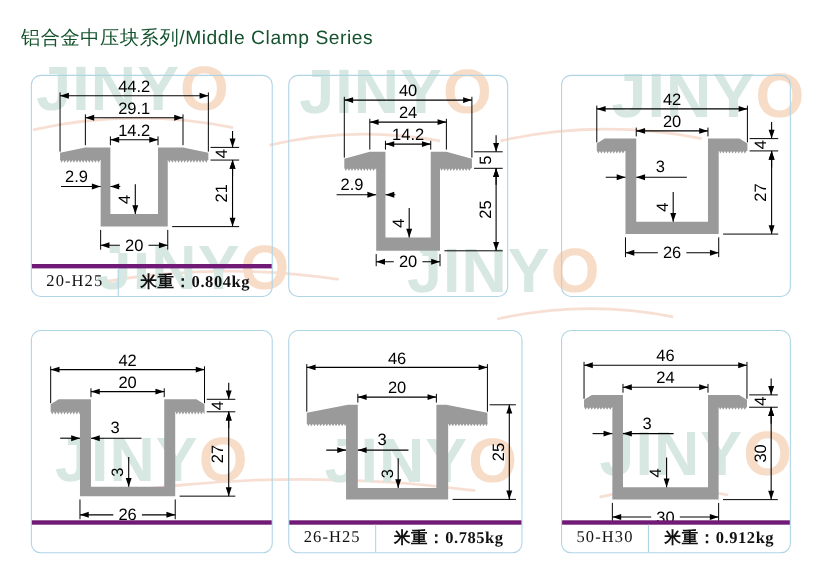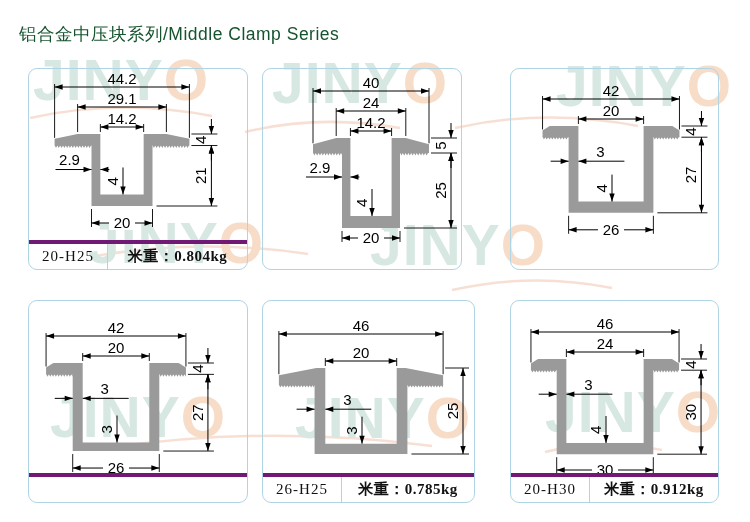--- a/index.html
+++ b/index.html
@@ -336,16 +336,16 @@
       <line x1="146.3" y1="153.2" x2="196.06" y2="153.2" stroke="#000" stroke-width="0.9"></line>
       <line x1="45.699999999999996" y1="156.2" x2="45.699999999999996" y2="173" stroke="#000" stroke-width="0.9"></line>
       <line x1="142.3" y1="156.2" x2="142.3" y2="173" stroke="#000" stroke-width="0.9"></line>
       <line x1="45.699999999999996" y1="169" x2="142.3" y2="169" stroke="#000" stroke-width="1"></line>
       <polygon points="45.699999999999996,169 53.699999999999996,166.3 53.699999999999996,171.7" fill="#000"></polygon>
       <polygon points="142.3,169 134.3,166.3 134.3,171.7" fill="#000"></polygon>
       <rect x="81" y="161" width="26" height="15" fill="#fff"></rect>
       <text text-anchor="middle" font-size="15" fill="#000" font-family="&quot;Liberation Sans&quot;, sans-serif" x="94" y="174">30</text>
     </svg>
   <div class="card-footer">
-    <div class="cell-model">20-H30</div>
+    <div class="cell-model">50-H30</div>
     <div class="cell-weight">米重：0.912kg</div>
   </div>
 </section>
 
 </body></html>

